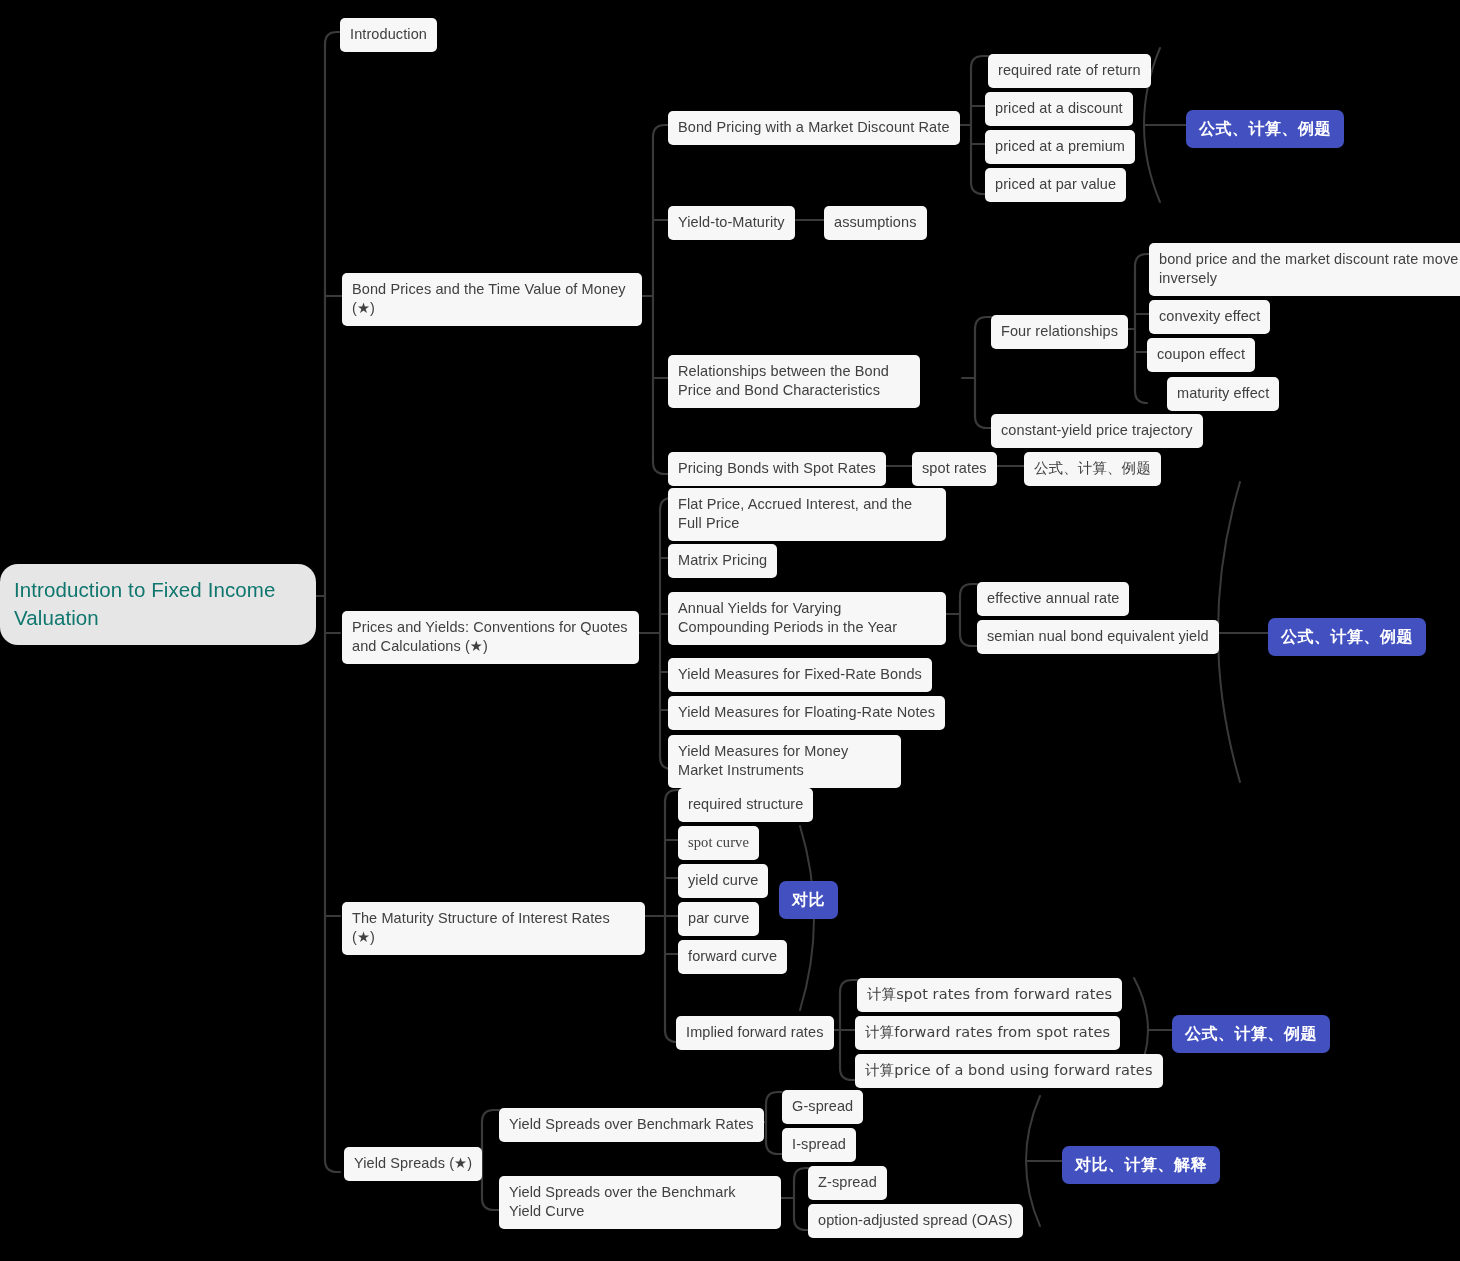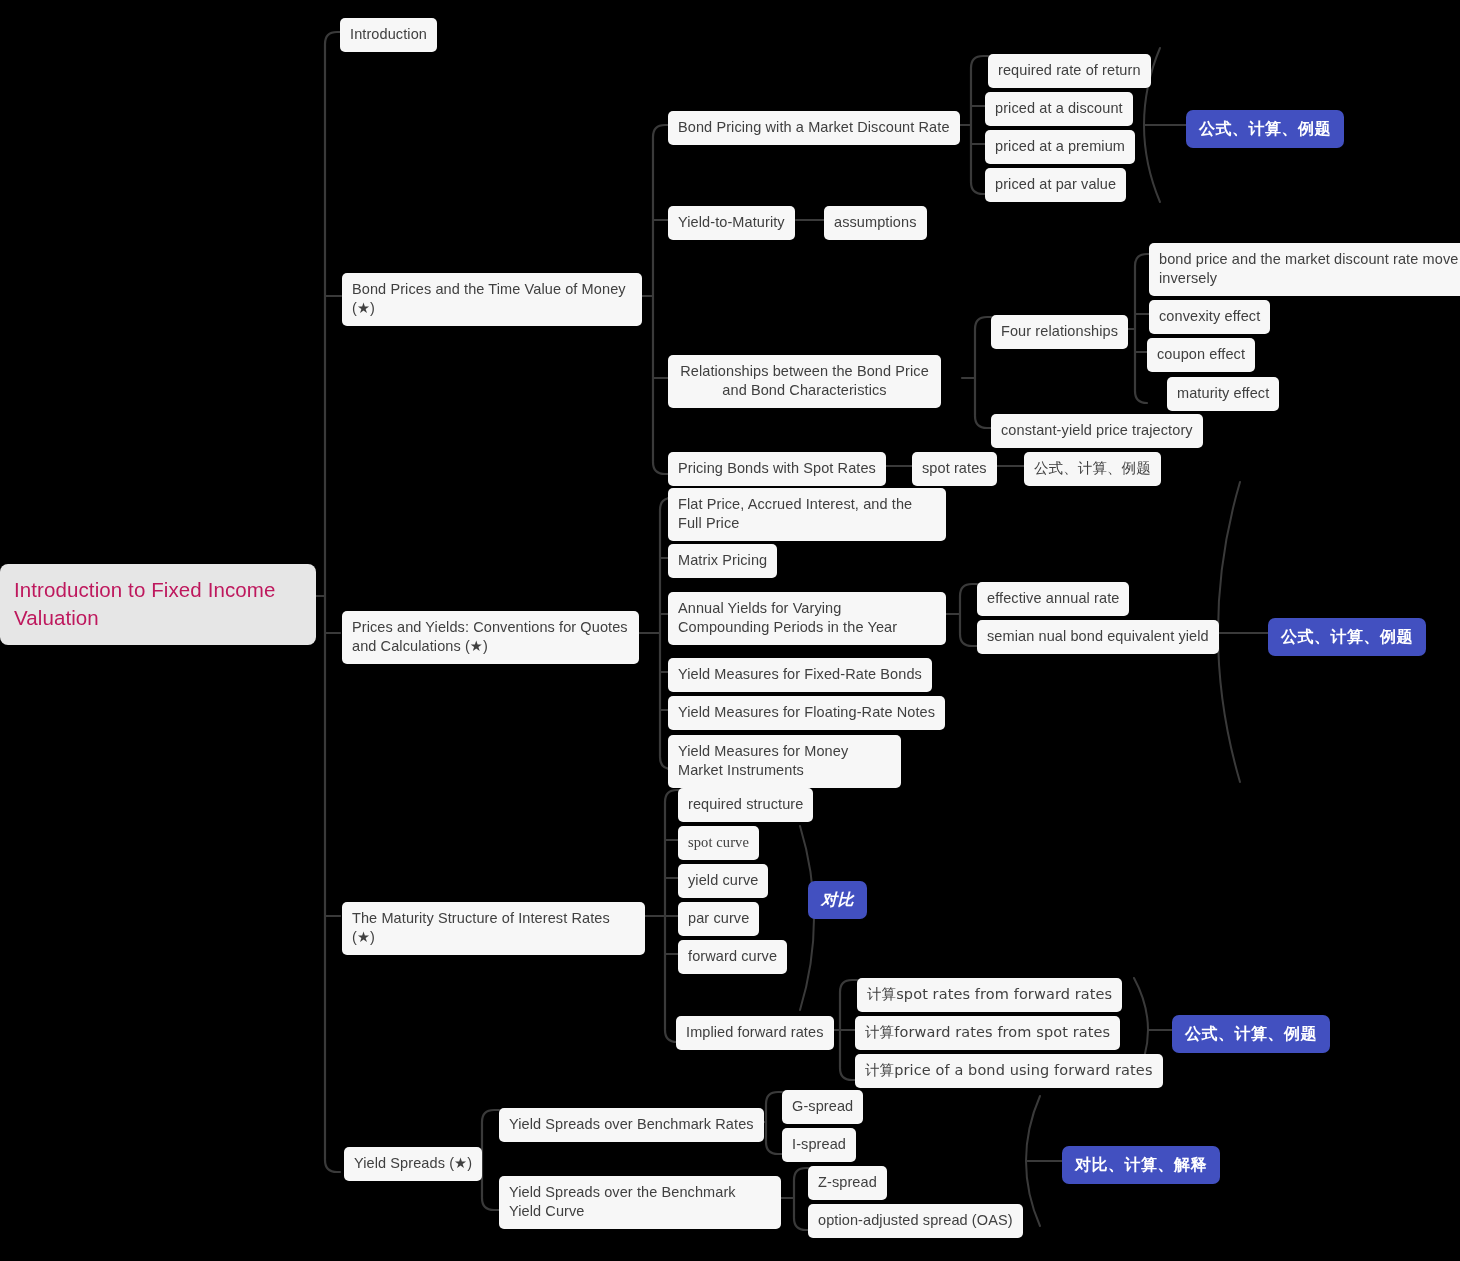--- a/index.html
+++ b/index.html
@@ -28,24 +28,24 @@
     color: #404040;
     border-radius: 5px;
     font-size: 14.5px;
     line-height: 19px;
     padding: 7px 10px 8px 10px;
     white-space: pre-wrap;
     letter-spacing: 0.1px;
   }
   .node.root {
     background: #e6e6e6;
-    color: #be185d;
+    color: #0f766e;
     font-size: 20.5px;
     line-height: 28px;
-    border-radius: 8px;
+    border-radius: 18px;
     padding: 12px 14px 13px 14px;
   }
   .node.badge {
     background: #4250c0;
     color: #ffffff;
     font-weight: bold;
     font-size: 16px;
     line-height: 21px;
     border-radius: 7px;
     padding: 8px 13px 9px 13px;
@@ -181,21 +181,21 @@
   <div class="node" style="left:988px; top:54px;">required rate of return</div>
   <div class="node" style="left:985px; top:92px;">priced at a discount</div>
   <div class="node" style="left:985px; top:130px;">priced at a premium</div>
   <div class="node" style="left:985px; top:168px;">priced at par value</div>
 
   <div class="node badge cjk" style="left:1186px; top:110px;">公式、计算、例题</div>
 
   <div class="node" style="left:668px; top:206px;">Yield-to-Maturity</div>
   <div class="node" style="left:824px; top:206px;">assumptions</div>
 
-  <div class="node" style="left:668px; top:355px; width:273px;text-align:center;">Relationships between the Bond Price and Bond Characteristics</div>
+  <div class="node" style="left:668px; top:355px; width:252px;">Relationships between the Bond Price and Bond Characteristics</div>
 
   <div class="node" style="left:991px; top:315px;">Four relationships</div>
 
   <div class="node" style="left:1149px; top:243px; width:337px;">bond price and the market discount rate move inversely</div>
   <div class="node" style="left:1149px; top:300px;">convexity effect</div>
   <div class="node" style="left:1147px; top:338px;">coupon effect</div>
   <div class="node" style="left:1147px; top:377px;margin-left:20px;">maturity effect</div>
 
   <div class="node" style="left:991px; top:414px;">constant-yield price trajectory</div>
 
@@ -215,21 +215,21 @@
   <div class="node" style="left:668px; top:735px; width:233px;">Yield Measures for Money Market Instruments</div>
 
   <div class="node badge cjk" style="left:1268px; top:618px;">公式、计算、例题</div>
 
   <div class="node" style="left:678px; top:788px;">required structure</div>
   <div class="node" style="left:678px; top:826px;font-family:Liberation Serif, serif;">spot curve</div>
   <div class="node" style="left:678px; top:864px;">yield curve</div>
   <div class="node" style="left:678px; top:902px;">par curve</div>
   <div class="node" style="left:678px; top:940px;">forward curve</div>
 
-  <div class="node badge cjk" style="left:808px; top:881px;font-style:italic;">对比</div>
+  <div class="node badge cjk" style="left:779px; top:881px;">对比</div>
 
   <div class="node" style="left:676px; top:1016px;">Implied forward rates</div>
 
   <div class="node cjk" style="left:857px; top:978px;">计算spot rates from forward rates</div>
   <div class="node cjk" style="left:855px; top:1016px;">计算forward rates from spot rates</div>
   <div class="node cjk" style="left:855px; top:1054px;">计算price of a bond using forward rates</div>
 
   <div class="node badge cjk" style="left:1172px; top:1015px;">公式、计算、例题</div>
 
   <div class="node" style="left:499px; top:1108px;">Yield Spreads over Benchmark Rates</div>

